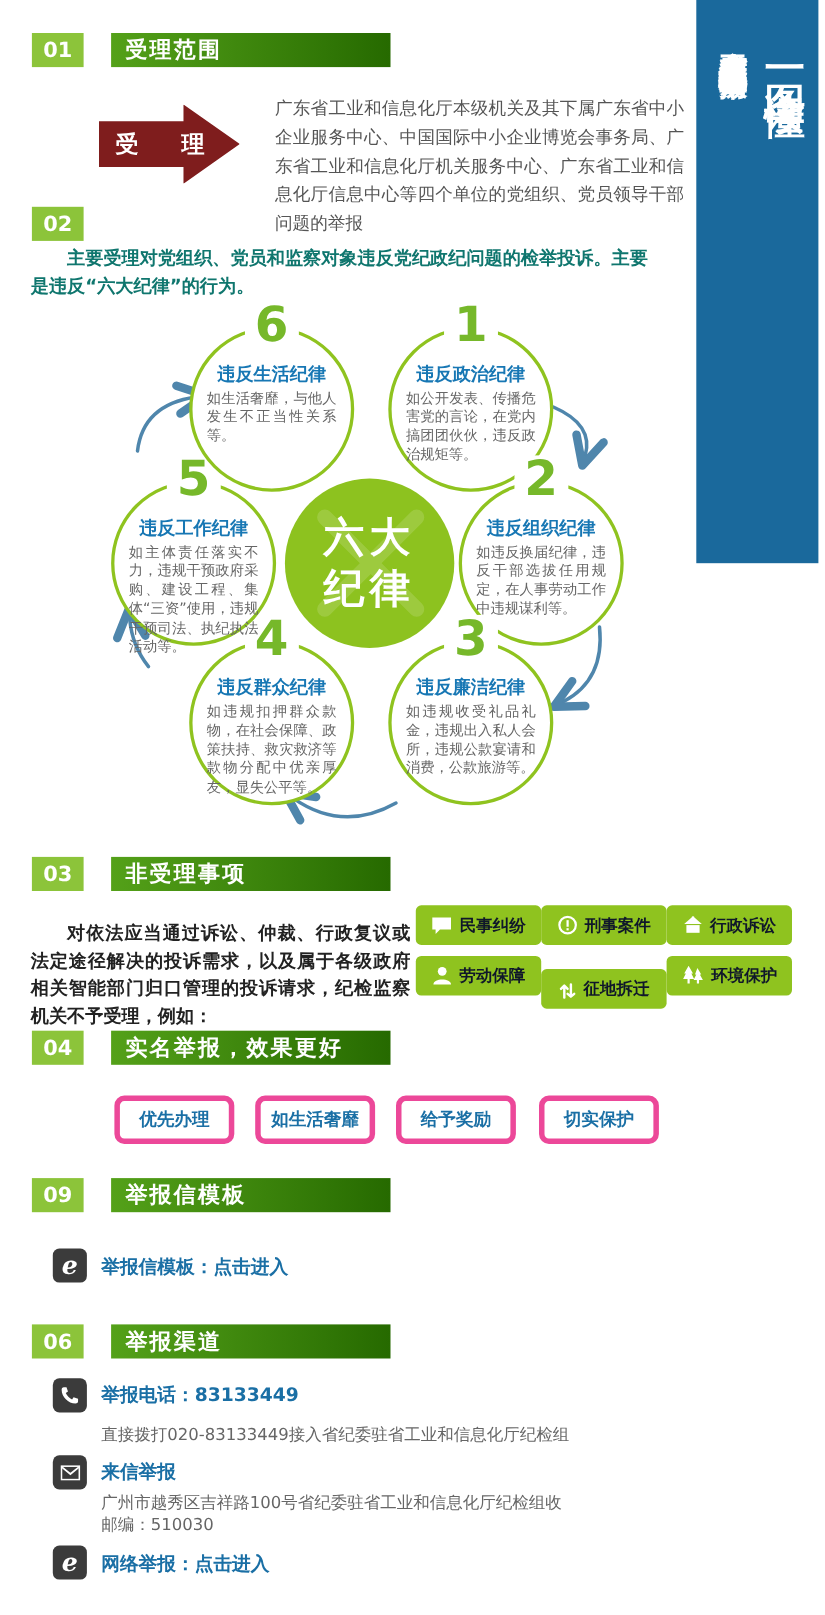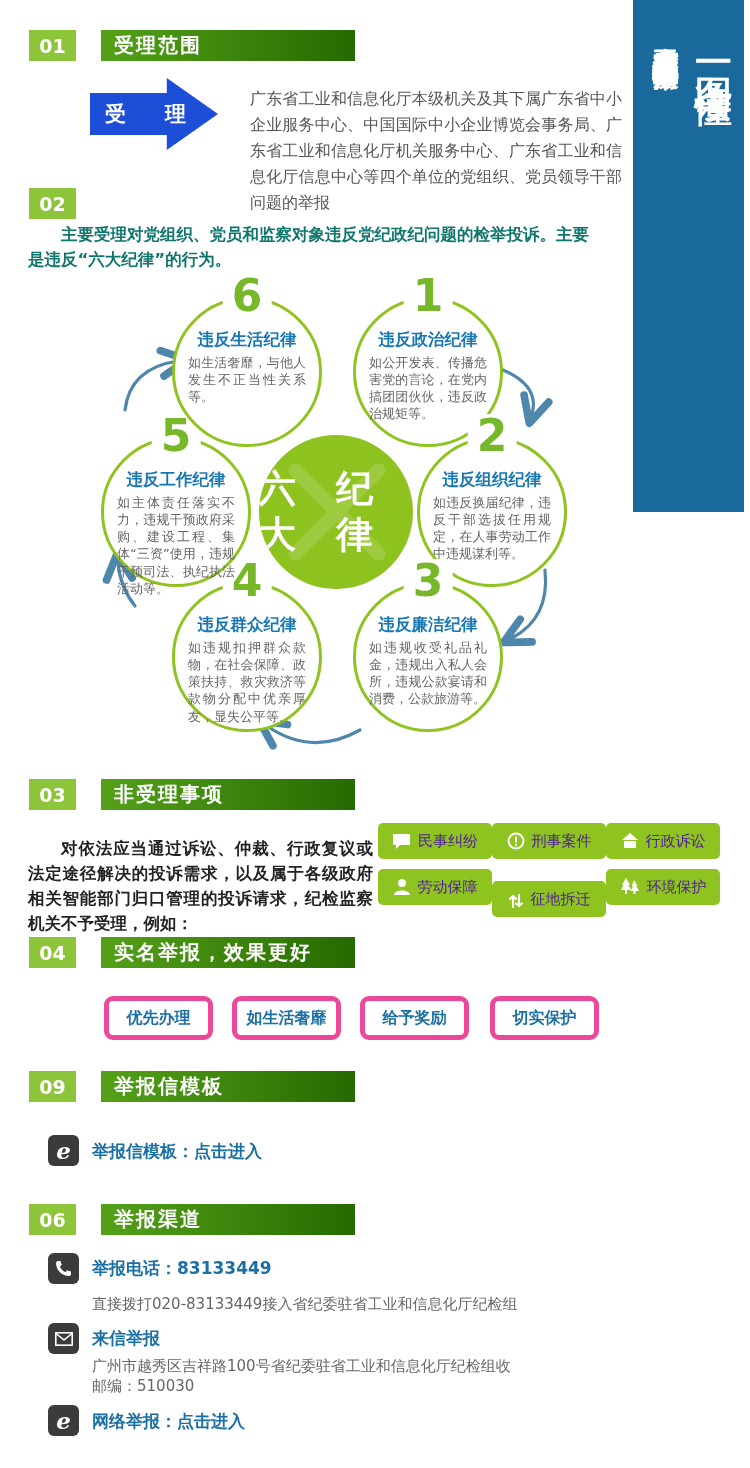--- a/index.html
+++ b/index.html
@@ -13,55 +13,55 @@
   .banner-sub{color:#fff;font-weight:bold;font-size:26px;letter-spacing:1px;padding-top:26px;margin-right:2px;}
 
   
   .sec-bar{position:absolute;left:29px;width:326px;height:31px;display:flex;gap:25px;}
   .sec-num{width:47px;background:#8cc43a;color:#fff;font-weight:bold;font-size:19px;
            display:flex;align-items:center;justify-content:center;}
   .sec-title{flex:1;background:linear-gradient(to right,#54a119,#266a00);color:#fff;font-weight:bold;
              font-size:20px;display:flex;align-items:center;padding-left:13px;letter-spacing:2px;}
 
   
-  .accept-arrow{position:absolute;left:90px;top:78px;width:128px;height:72px;background:#1d4ed8;
+  .accept-arrow{position:absolute;left:90px;top:95px;width:128px;height:72px;background:#7f1d1d;
                 clip-path:polygon(0 21%,60% 21%,60% 0,100% 50%,60% 100%,60% 79%,0 79%);}
   .accept-arrow span{position:absolute;left:15px;top:50%;transform:translateY(-50%);
                      color:#fff;font-weight:bold;font-size:21px;letter-spacing:9px;white-space:nowrap;}
   .body1{position:absolute;left:250px;top:86px;width:372px;margin:0;font-size:16px;line-height:26px;
          color:#555;text-align:justify;}
 
   
   .body2{position:absolute;left:28px;top:222px;width:565px;margin:0;font-size:16.5px;line-height:25px;
          color:#0f766e;font-weight:bold;text-indent:2em;}
 
   
   .disc{position:absolute;width:150px;height:150px;border:3px solid #8fc31f;border-radius:50%;
         background:#fff;box-sizing:border-box;}
   .c1{left:353px;top:297px;} .c2{left:417px;top:437px;} .c3{left:353px;top:582px;}
   .c4{left:172px;top:582px;} .c5{left:101px;top:437px;} .c6{left:172px;top:297px;}
   .disc-num{position:absolute;top:-26px;left:50%;transform:translateX(-50%);font-size:44px;line-height:1;
             font-weight:bold;color:#76b82a;background:#fff;padding:0 9px;}
   .disc-title{margin-top:29px;text-align:center;color:#1777b4;font-weight:bold;font-size:16.5px;}
   .disc-desc{padding:3px 13px 0;font-size:13px;color:#666;line-height:1.32;text-align:justify;}
   .center-circle{position:absolute;left:259px;top:435px;width:154px;height:154px;border-radius:50%;
-                 background:#8dc21f;display:flex;flex-direction:row;align-items:center;justify-content:center;
+                 background:#8dc21f;display:flex;flex-direction:column;align-items:center;justify-content:center;
                  color:#fff;font-weight:bold;font-size:37px;letter-spacing:5px;line-height:1.25;overflow:hidden;}
   .center-circle .wm{position:absolute;width:120px;height:120px;opacity:.14;}
   .center-circle .wm:before,.center-circle .wm:after{content:"";position:absolute;left:54px;top:-6px;width:14px;height:132px;
                  background:#fff;border-radius:7px;}
   .center-circle .wm:before{transform:rotate(45deg);} .center-circle .wm:after{transform:rotate(-45deg);}
   .center-circle span{position:relative;}
   .cycle-arrows{position:absolute;left:80px;top:270px;}
 
   
   .body3{position:absolute;left:28px;top:836px;width:345px;margin:0;font-size:16.5px;line-height:25px;
          color:#222;font-weight:bold;text-indent:2em;text-align:justify;}
-  .btn{position:absolute;width:114px;height:36px;background:#8fc31f;border-radius:5px;color:#4c1d95;
-       display:flex;align-items:center;justify-content:center;gap:7px;font-weight:normal;font-size:15px;}
+  .btn{position:absolute;width:114px;height:36px;background:#8fc31f;border-radius:5px;color:#0f172a;
+       display:flex;align-items:center;justify-content:center;gap:7px;font-weight:bold;font-size:15px;}
   .btn svg{flex:none;}
   .b1{left:378px;top:823px;} .b2{left:492px;top:823px;} .b3{left:606px;top:823px;}
   .b4{left:378px;top:869px;} .b5{left:492px;top:869px;margin-top:12px;} .b6{left:606px;top:869px;}
 
   
   .pledge{position:absolute;width:99px;height:34px;border:5px solid #ec4899;border-radius:9px;background:#fff;
           display:flex;align-items:center;justify-content:center;color:#1a6fa5;font-weight:bold;font-size:16px;}
   .p1{left:104px;top:996px;} .p2{left:232px;top:996px;} .p3{left:360px;top:996px;} .p4{left:490px;top:996px;}
 
   

